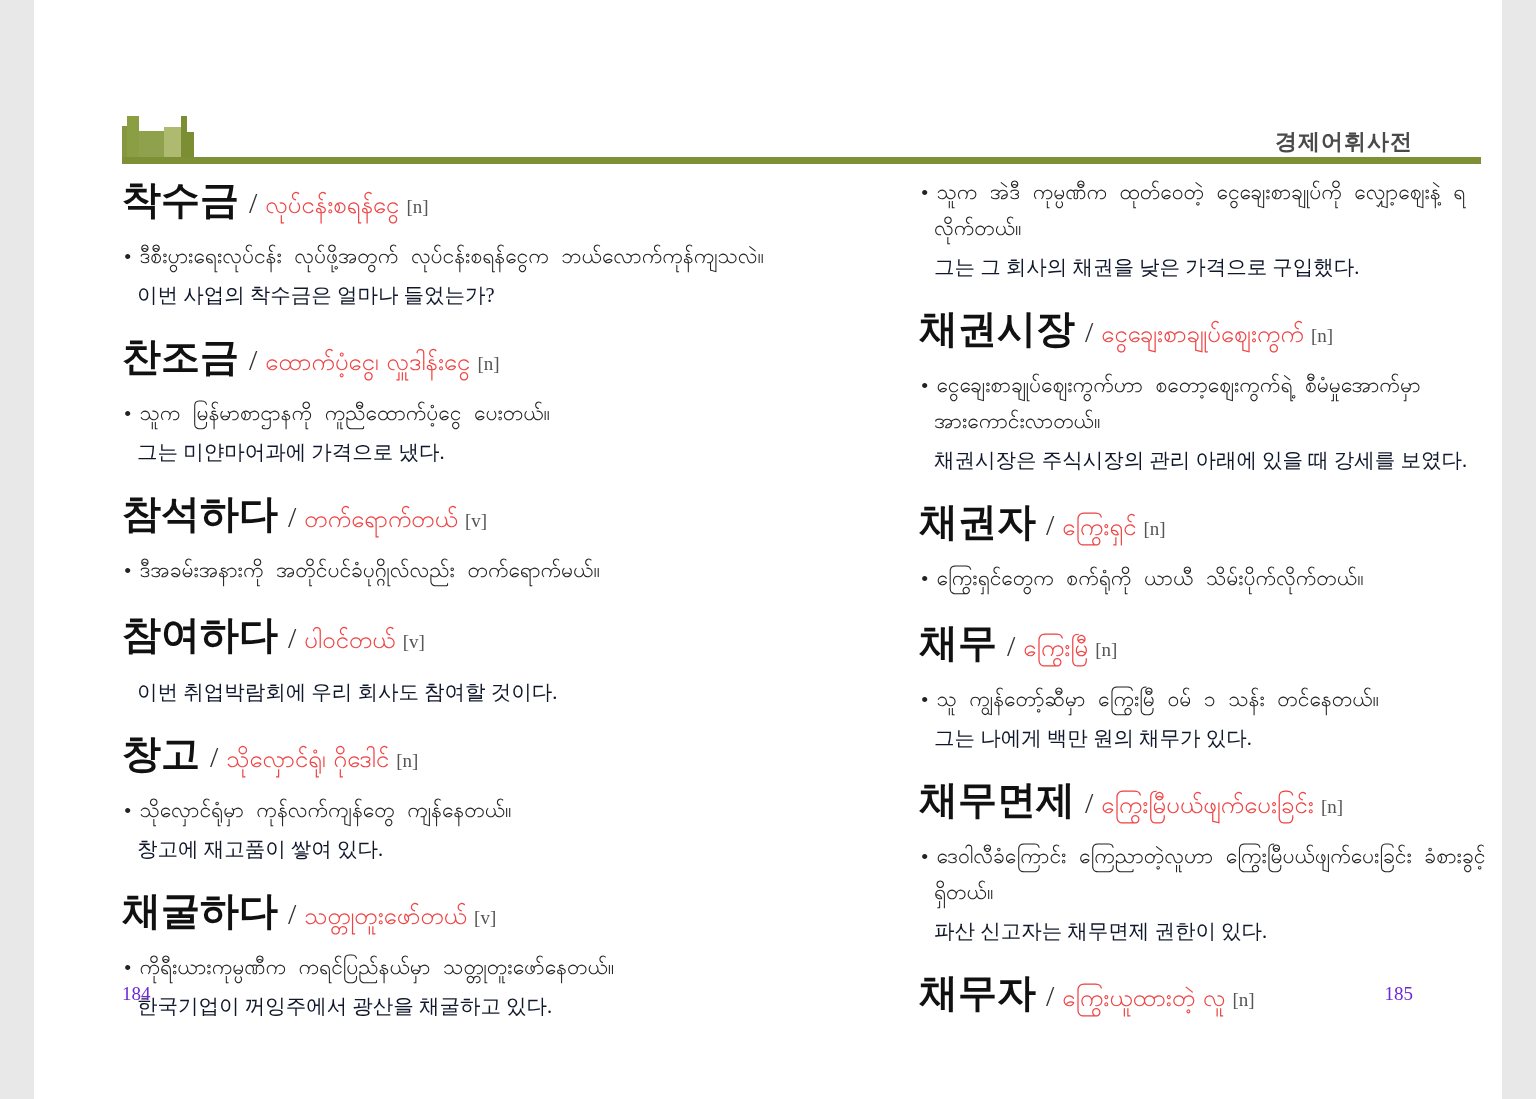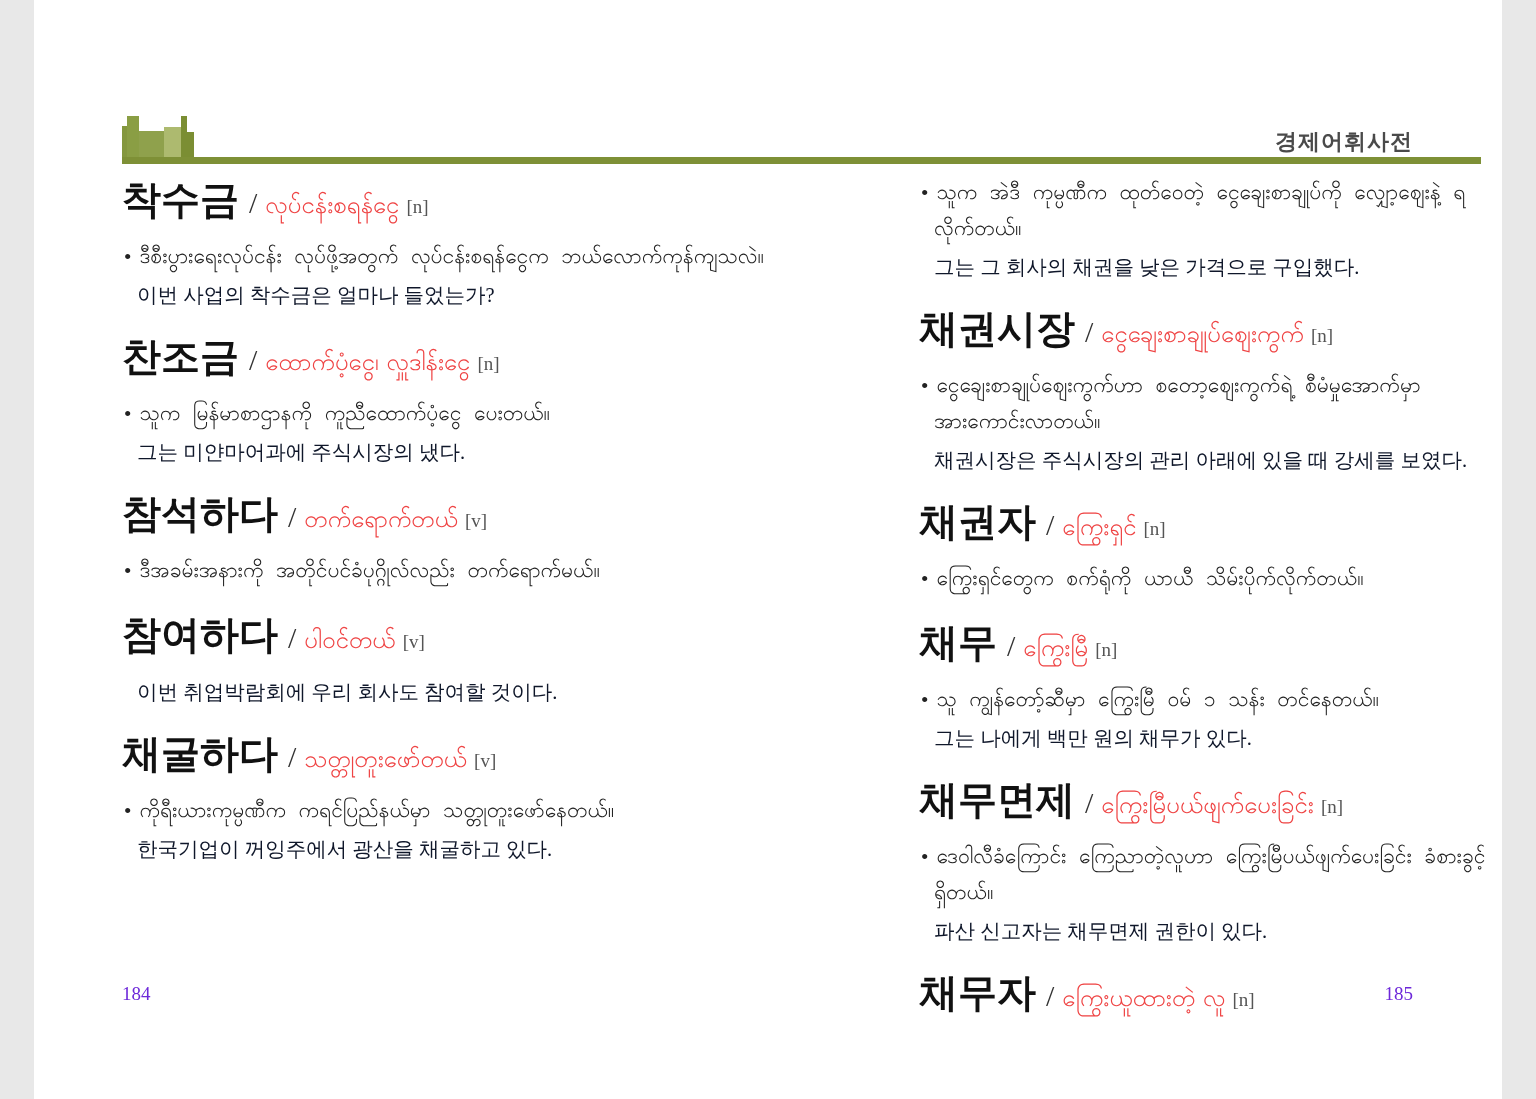--- a/index.html
+++ b/index.html
@@ -69,37 +69,44 @@
       </div>
       <div class="example-mm"><span class="bullet">•</span><span>ဒီစီးပွားရေးလုပ်ငန်း လုပ်ဖို့အတွက် လုပ်ငန်းစရန်ငွေက ဘယ်လောက်ကုန်ကျသလဲ။</span></div>
       <div class="example-ko">이번 사업의 착수금은 얼마나 들었는가?</div>
     </div>
 
     <div class="entry">
       <div class="head-line">
         <span class="headword">찬조금</span><span class="slash">/</span><span class="translation">ထောက်ပံ့ငွေ၊ လှူဒါန်းငွေ</span><span class="pos">[n]</span>
       </div>
       <div class="example-mm"><span class="bullet">•</span><span>သူက မြန်မာစာဌာနကို ကူညီထောက်ပံ့ငွေ ပေးတယ်။</span></div>
-      <div class="example-ko">그는 미얀마어과에 주식시장의 냈다.</div>
+      <div class="example-ko">그는 미얀마어과에 가격으로 냈다.</div>
     </div>
 
     <div class="entry">
       <div class="head-line">
         <span class="headword">참석하다</span><span class="slash">/</span><span class="translation">တက်ရောက်တယ်</span><span class="pos">[v]</span>
       </div>
       <div class="example-mm"><span class="bullet">•</span><span>ဒီအခမ်းအနားကို အတိုင်ပင်ခံပုဂ္ဂိုလ်လည်း တက်ရောက်မယ်။</span></div>
     </div>
 
     <div class="entry">
       <div class="head-line">
         <span class="headword">참여하다</span><span class="slash">/</span><span class="translation">ပါဝင်တယ်</span><span class="pos">[v]</span>
       </div>
       <div class="example-ko">이번 취업박람회에 우리 회사도 참여할 것이다.</div>
     </div>
 
+    <div class="entry">
+      <div class="head-line">
+        <span class="headword">창고</span><span class="slash">/</span><span class="translation">သိုလှောင်ရုံ၊ ဂိုဒေါင်</span><span class="pos">[n]</span>
+      </div>
+      <div class="example-mm"><span class="bullet">•</span><span>သိုလှောင်ရုံမှာ ကုန်လက်ကျန်တွေ ကျန်နေတယ်။</span></div>
+      <div class="example-ko">창고에 재고품이 쌓여 있다.</div>
+    </div>
 
     <div class="entry">
       <div class="head-line">
         <span class="headword">채굴하다</span><span class="slash">/</span><span class="translation">သတ္တုတူးဖော်တယ်</span><span class="pos">[v]</span>
       </div>
       <div class="example-mm"><span class="bullet">•</span><span>ကိုရီးယားကုမ္ပဏီက ကရင်ပြည်နယ်မှာ သတ္တုတူးဖော်နေတယ်။</span></div>
       <div class="example-ko">한국기업이 꺼잉주에서 광산을 채굴하고 있다.</div>
     </div>
 
   </div>

